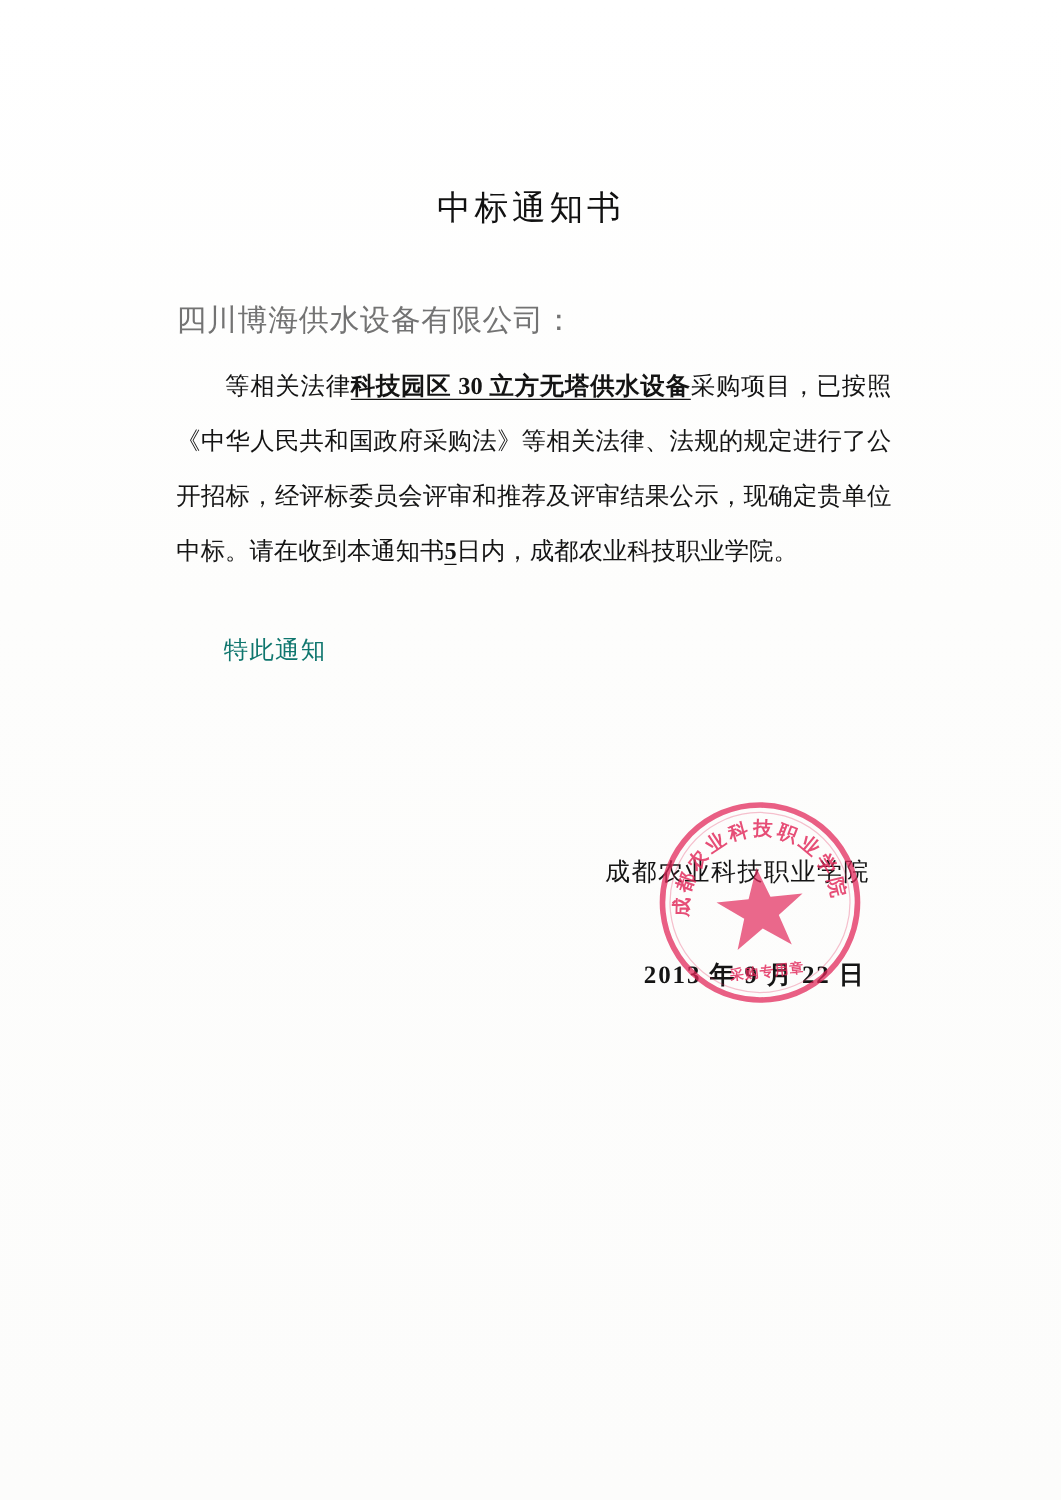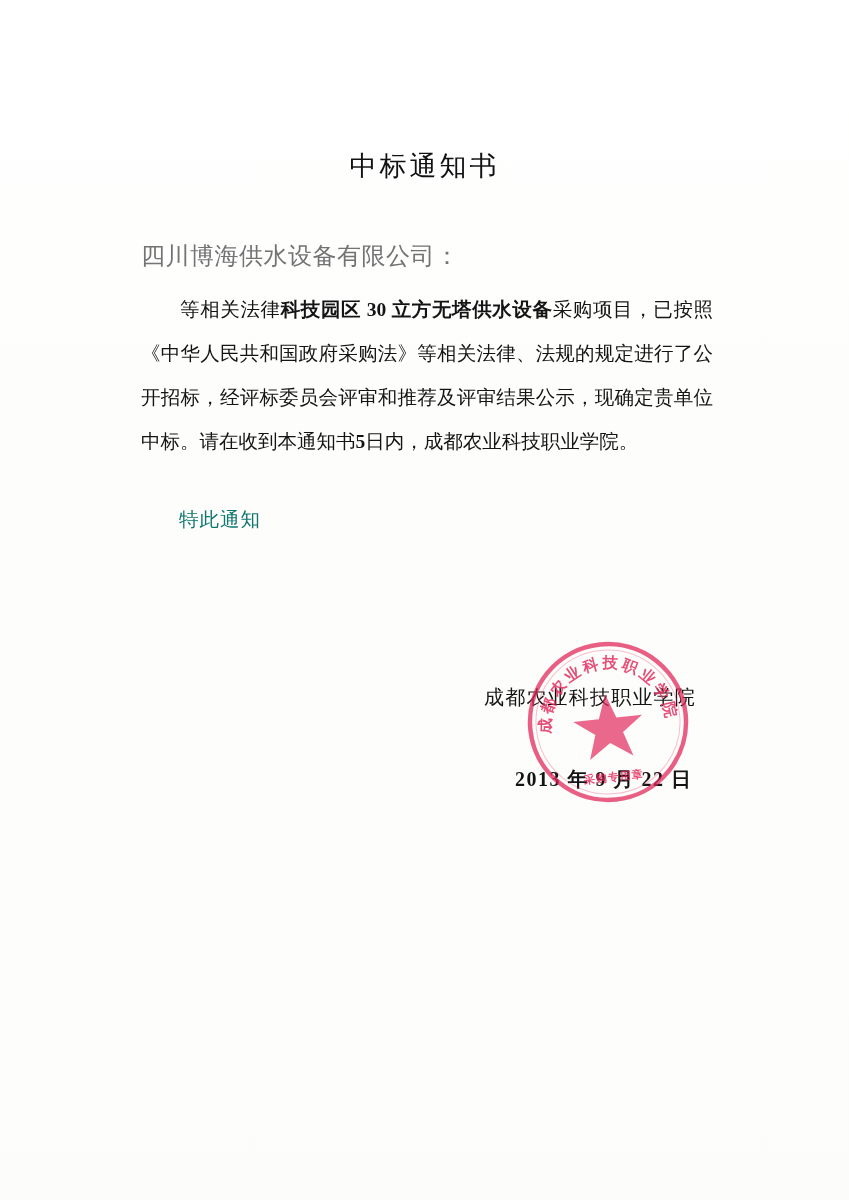--- a/index.html
+++ b/index.html
@@ -63,20 +63,21 @@
     line-height: 44px;
     text-align: justify;
     text-justify: inter-ideograph;
     color: #141414;
   }
   .body-block p {
     margin: 0;
     text-indent: 2em;
   }
   .u {
+    text-decoration: underline;
     text-underline-offset: 4px;
   }
   .bold {
     font-weight: bold;
   }
 
   .closing {
     position: absolute;
     top: 506px;
     left: 179px;

